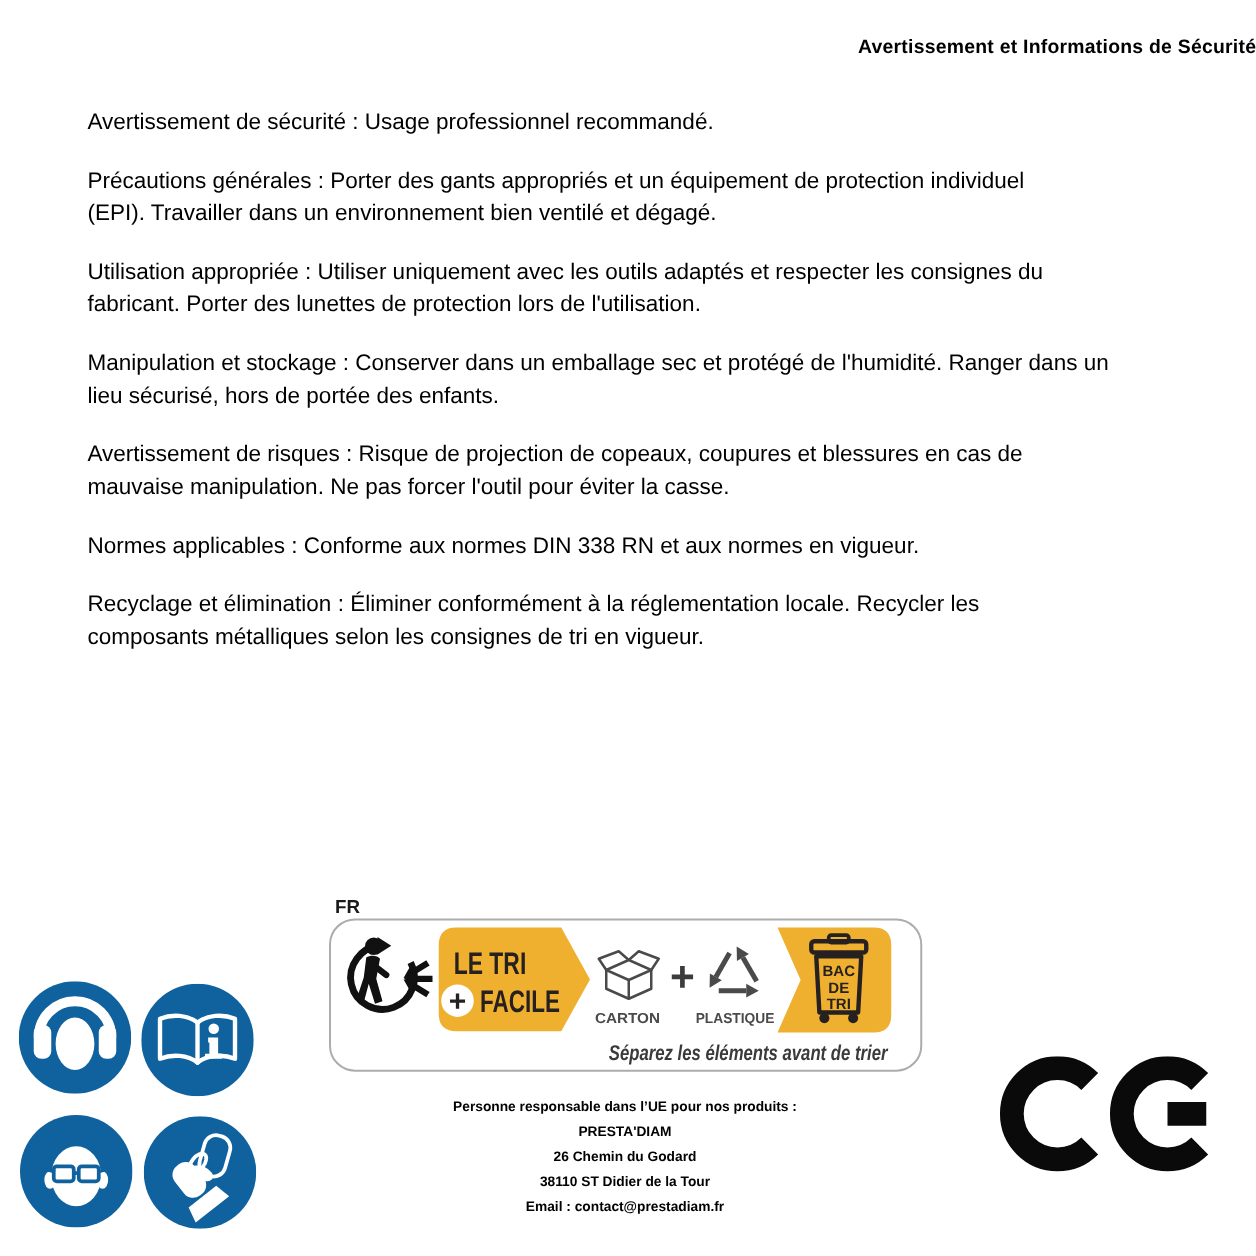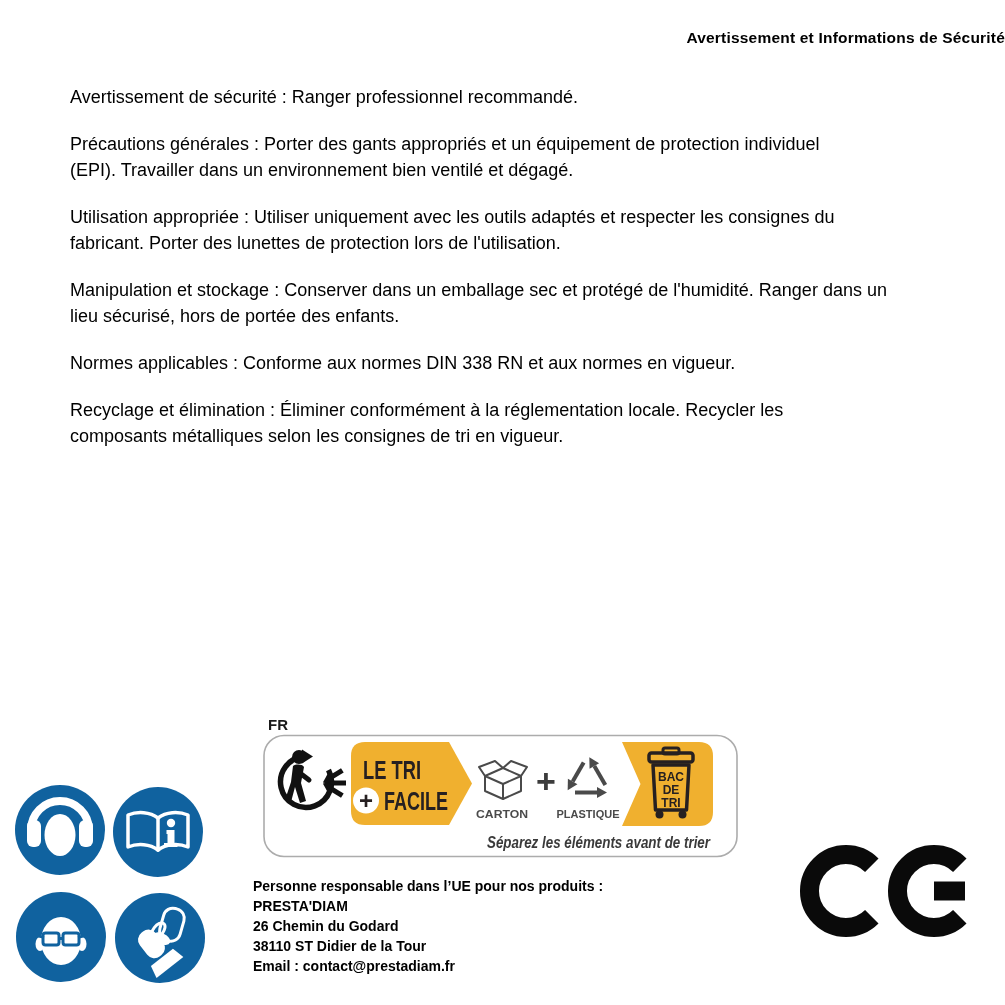--- a/index.html
+++ b/index.html
@@ -9,22 +9,22 @@
     overflow:hidden;
   }
   .title {
     position:absolute; top:29px; left:0; width:1005px; text-align:right;
     font-size:15.5px; font-weight:bold; letter-spacing:0.2px;
   }
   .paras { position:absolute; left:70px; top:84px; width:935px;
     font-size:18px; line-height:26px; }
   .paras p { margin:0 0 21px 0; white-space:pre; }
   .contact {
-    position:absolute; left:253px; top:876px; width:494px; 
-    font-weight:bold; font-size:14px; line-height:20px; white-space:pre;
+    position:absolute; left:253px; top:876px; width:494px; text-align:center;
+    font-weight:bold; font-size:11px; line-height:20px; white-space:pre;
   }
   .picto { position:absolute; }
   .infotri { position:absolute; left:263px; top:712px; width:477px; height:148px; }
   .ce { position:absolute; left:797px; top:845px; width:186px; height:96px; }
 
   
   .fr       { font-size:15px; font-weight:bold; fill:#1a1a1a; }
   .frame    { fill:#ffffff; stroke:#ACACAC; stroke-width:1.6; }
   .slogan   { font-size:25px; font-weight:bold; fill:#262021; }
   .plusgl   { font-size:24px; font-weight:bold; fill:#262021; text-anchor:middle; }
@@ -33,27 +33,29 @@
   .binlabel { font-size:12px; font-weight:bold; fill:#262021; text-anchor:middle; }
   .caption  { font-size:17px; font-weight:bold; font-style:italic; fill:#3A3A3A; text-anchor:end; }
   .lineart  { stroke:#4A4A4A; fill:none; stroke-width:2; stroke-linejoin:round; }
 </style>
 </head>
 <body>
 
 <div class="title">Avertissement et Informations de Sécurité</div>
 
 <div class="paras">
-  <p>Avertissement de sécurité : Ranger professionnel recommandé.</p>
+  <p>Avertissement de sécurité : Usage professionnel recommandé.</p>
   <p>Précautions générales : Porter des gants appropriés et un équipement de protection individuel
 (EPI). Travailler dans un environnement bien ventilé et dégagé.</p>
   <p>Utilisation appropriée : Utiliser uniquement avec les outils adaptés et respecter les consignes du
 fabricant. Porter des lunettes de protection lors de l'utilisation.</p>
   <p>Manipulation et stockage : Conserver dans un emballage sec et protégé de l'humidité. Ranger dans un
 lieu sécurisé, hors de portée des enfants.</p>
+  <p>Avertissement de risques : Risque de projection de copeaux, coupures et blessures en cas de
+mauvaise manipulation. Ne pas forcer l'outil pour éviter la casse.</p>
   <p>Normes applicables : Conforme aux normes DIN 338 RN et aux normes en vigueur.</p>
   <p>Recyclage et élimination : Éliminer conformément à la réglementation locale. Recycler les
 composants métalliques selon les consignes de tri en vigueur.</p>
 </div>
 
 <svg class="picto" style="left:15px;top:785px" width="90" height="90" viewBox="0 0 90 90">
   <circle cx="45" cy="45" r="45" fill="#10629F"></circle>
   <path d="M 16 45 A 29 29 0 0 1 74 45" stroke="#fff" stroke-width="8" fill="none"></path>
   <rect x="12" y="35" width="14" height="27" rx="6" fill="#fff"></rect>
   <rect x="64" y="35" width="14" height="27" rx="6" fill="#fff"></rect>

